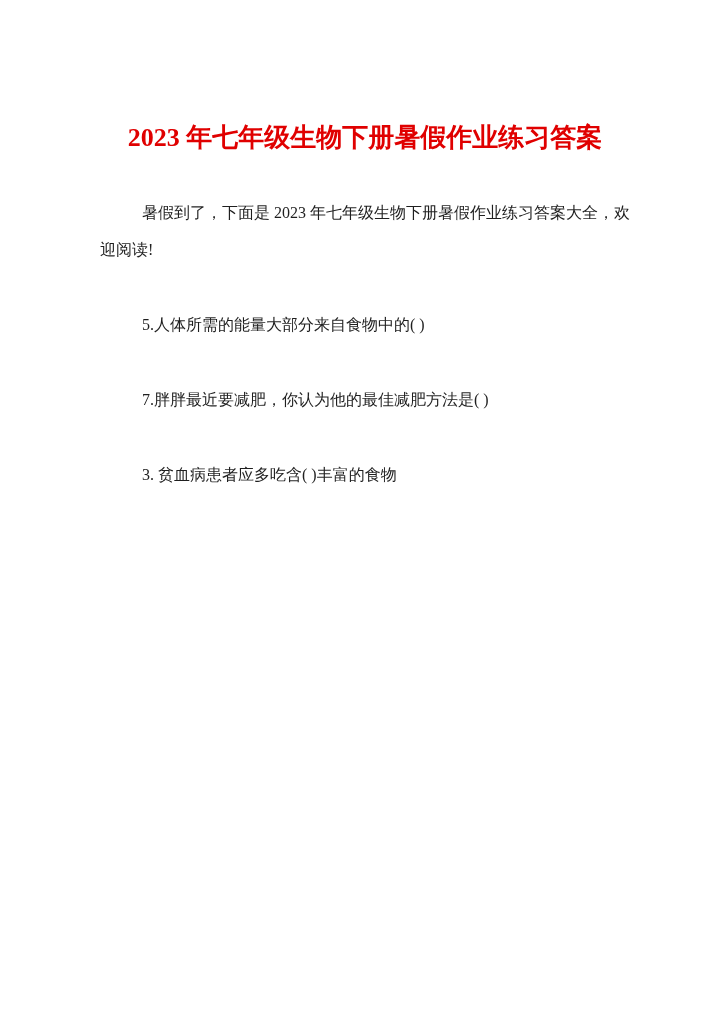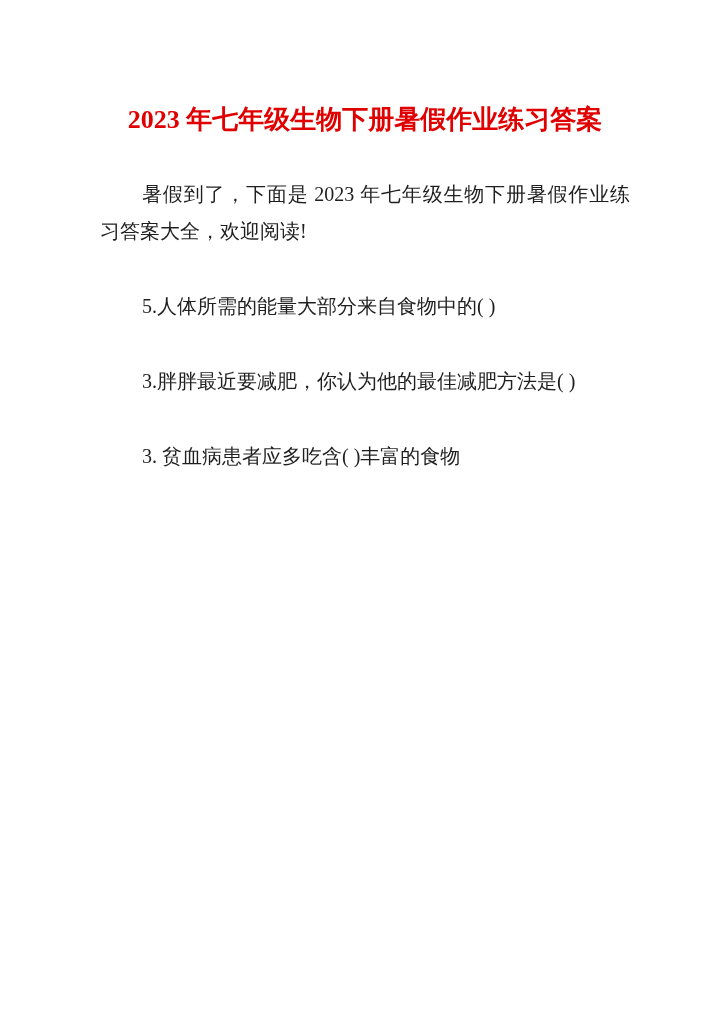--- a/index.html
+++ b/index.html
@@ -10,32 +10,33 @@
   .page {
     position: relative;
     width: 720px;
     height: 1018px;
     background: #ffffff;
     overflow: hidden;
     font-family: "Liberation Serif", "DejaVu Serif", serif;
   }
   .content {
     padding: 100px 90px 0 100px; 
+    margin-top: 18px;
   }
   .doc-title {
     font-size: 26px;
     line-height: 40px;
     font-weight: 700;
     text-align: center;
     color: #e00000;
     margin: 0 0 36px 0;
     white-space: nowrap;
   }
   .para {
-    font-size: 20px;
+    font-size: 16px;
     line-height: 37px;
     color: #1f1f1f;
     margin: 0 0 38px 0;
     text-indent: 42px;
     text-align: justify;
     font-weight: 400;
   }
 </style>
 </head>
 <body>
@@ -43,21 +44,21 @@
 <div class="page">
   <div class="content">
 
     <h1 class="doc-title" style="color: rgb(224, 0, 0);">2023 年七年级生物下册暑假作业练习答案</h1>
 
     <p class="para">暑假到了，下面是 2023 年七年级生物下册暑假作业练习答案大全，欢迎阅读!</p>
 
     <p class="para">5.人体所需的能量大部分来自食物中的( )</p>
 
 
-    <p class="para">3.胖胖最近要减肥，你认为他的最佳减肥方法是( )</p>
+    <p class="para">7.胖胖最近要减肥，你认为他的最佳减肥方法是( )</p>
 
 
 
     <p class="para">3. 贫血病患者应多吃含( )丰富的食物</p>
 
 
 
   </div>
 </div>
 

